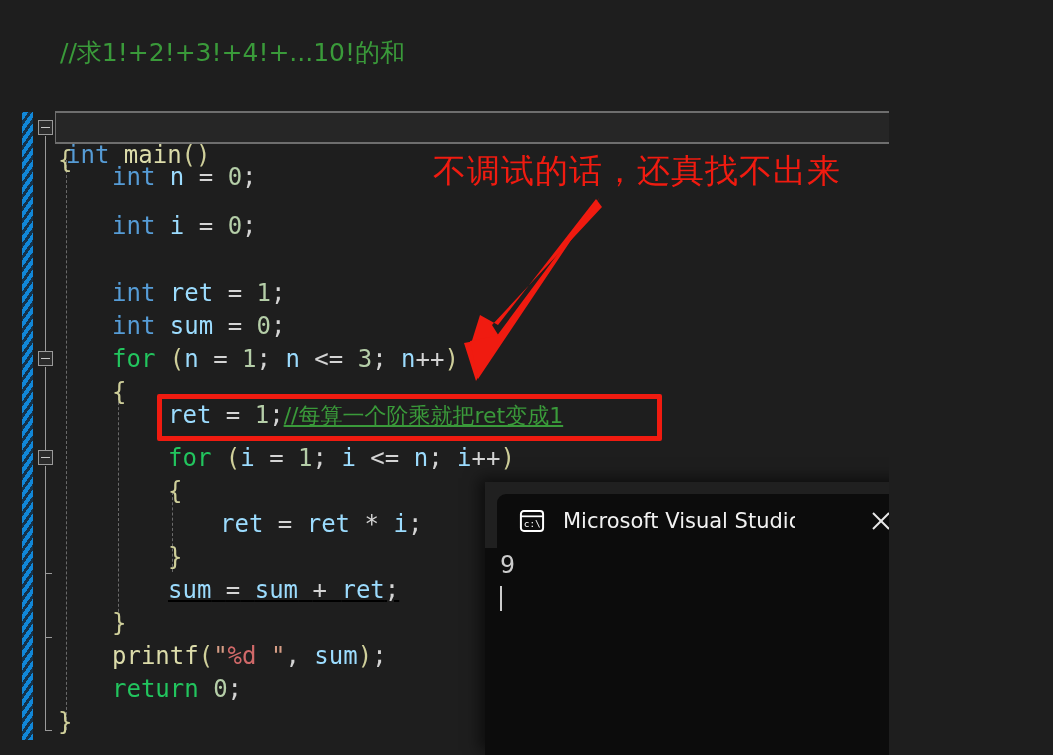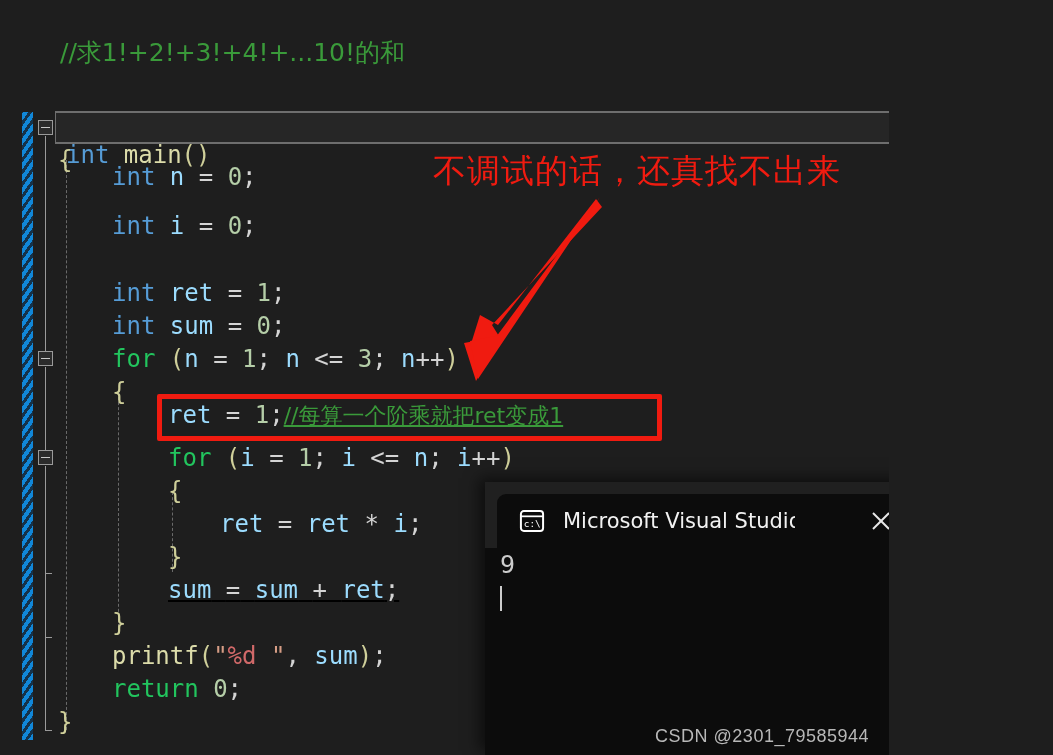--- a/index.html
+++ b/index.html
@@ -364,15 +364,14 @@
         <polyline points="5,5 12,13 19,5" fill="none" stroke="#e8e8e8" stroke-width="2"></polyline>
       </svg>
     </div>
 
     <div class="console-body">
       <div class="console-line">9</div>
       <div class="console-line cn"><span class="caret"></span></div>
     </div>
   </div>
 
-  <div class="watermark">CSDN @2301_79585944</div>
 
 </div>
 
 </body></html>

